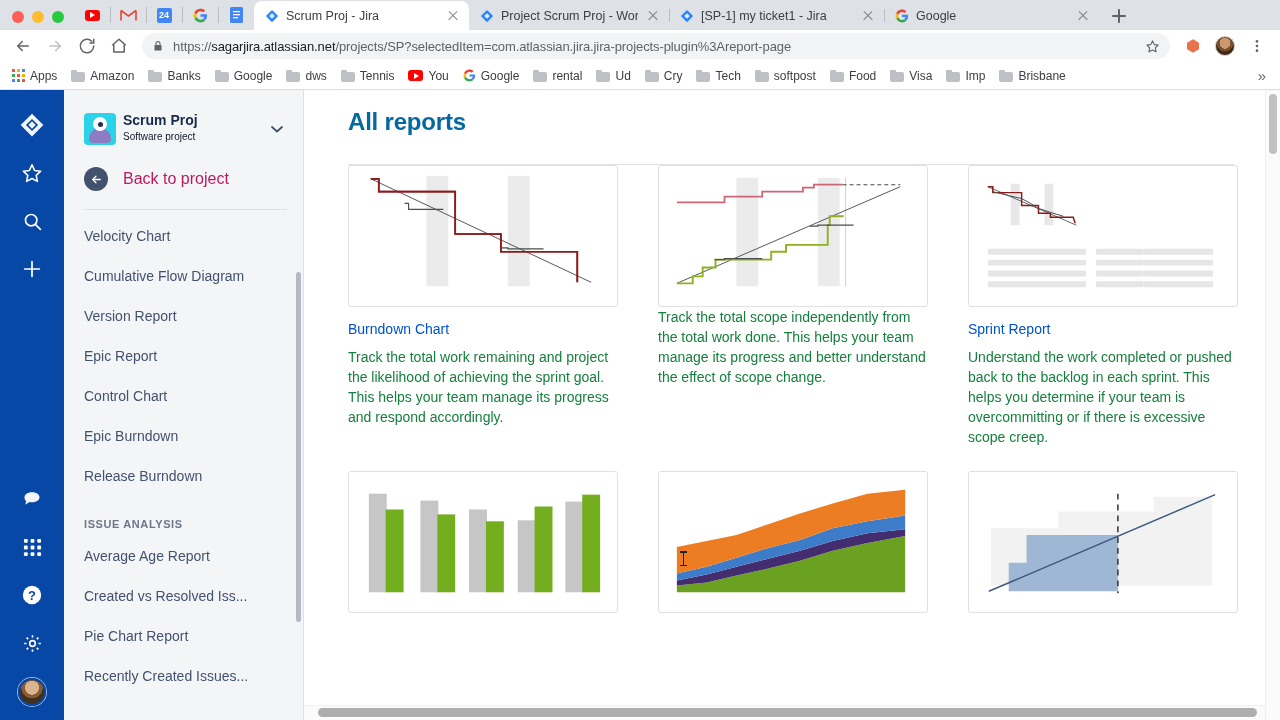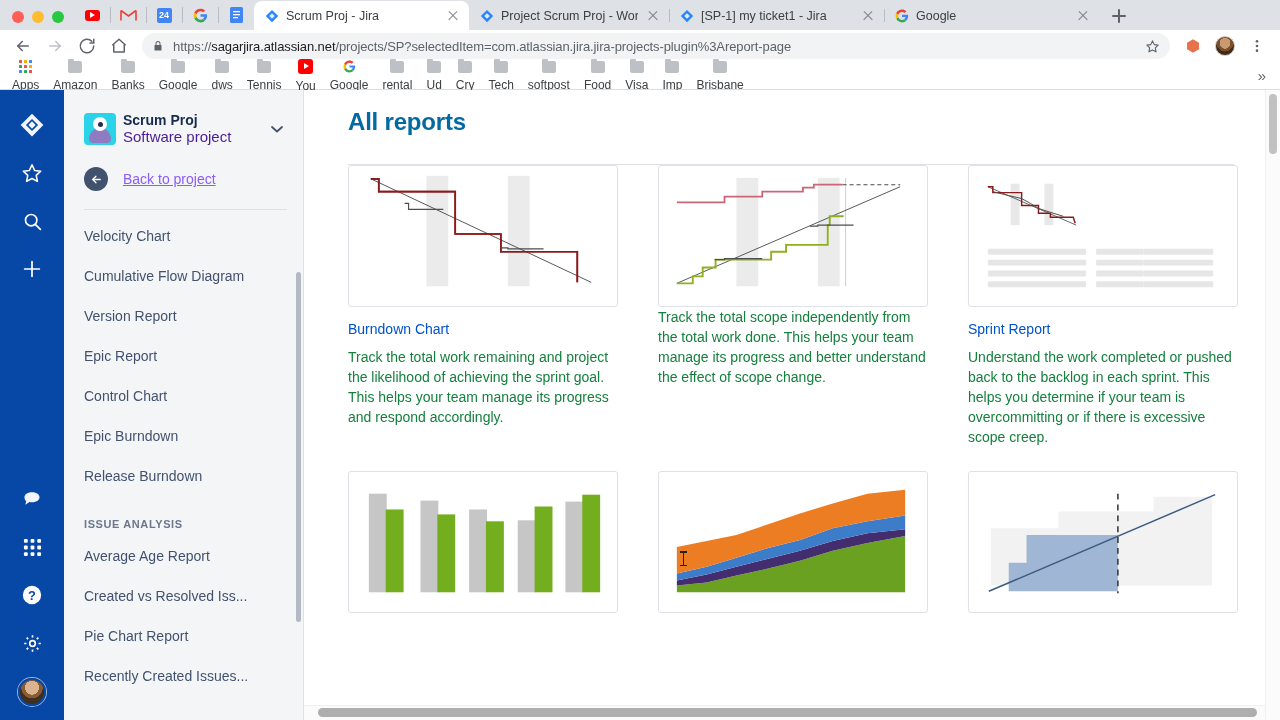--- a/index.html
+++ b/index.html
@@ -85,21 +85,21 @@
   .avatar-chrome {
     width: 20px; height: 20px; border-radius: 50%;
     background: radial-gradient(circle at 50% 35%, #c99a72 0 36%, #7a4f2b 37% 55%, #3d2a1c 56% 100%);
     border: 1px solid #d0c6ba;
   }
 
   .bookmarks {
     height: 28px; background: #ffffff; display: flex; align-items: center;
     padding: 0 6px; gap: 2px; border-bottom: 1px solid #dadce0; font-size: 12px; color: #3c4043;
   }
-  .bm { display: flex; align-items: center; gap: 5px; padding: 3px 6px; border-radius: 4px; white-space: nowrap; flex-direction: column; }
+  .bm { display: flex; align-items: center; gap: 5px; padding: 3px 6px; border-radius: 4px; white-space: nowrap; }
   .bm-folder {
     width: 14px; height: 12px; position: relative; flex: 0 0 14px;
   }
   .bm-folder::before {
     content: ""; position: absolute; inset: 2px 0 0 0; background: #bdc1c6;
     border-radius: 1px 2px 2px 2px;
   }
   .bm-folder::after {
     content: ""; position: absolute; left: 0; top: 0; width: 6px; height: 3px;
     background: #bdc1c6; border-radius: 1px 1px 0 0;
@@ -165,29 +165,29 @@
   .proj-avatar .head {
     position: absolute; left: 9px; top: 4px; width: 14px; height: 14px;
     border-radius: 50%; background: #fff;
   }
   .proj-avatar .eye {
     position: absolute; left: 14px; top: 9px; width: 5px; height: 5px;
     border-radius: 50%; background: #2b2b4a;
   }
   .proj-meta { flex: 1; min-width: 0; }
   .proj-name { font-size: 14px; font-weight: bold; color: #172b4d; line-height: 17px; }
-  .proj-type { font-size: 15px; color: #4c1d95; line-height: 16px; }
+  .proj-type { font-size: 10px; color: #0f172a; line-height: 16px; }
   .proj-chev { color: #42526e; font-size: 12px; padding-right: 4px; }
 
   .back-row { display: flex; align-items: center; gap: 15px; padding: 6px 16px 14px 20px; }
   .back-circle {
     width: 24px; height: 24px; border-radius: 50%; background: #42526e;
     display: flex; align-items: center; justify-content: center; flex: 0 0 24px;
   }
-  .back-label { font-size: 14px; color: #8b5cf6; text-decoration: underline; }
+  .back-label { font-size: 16px; color: #be185d; }
 
   .side-sep { height: 1px; background: #dfe1e6; margin: 4px 16px 6px 20px; }
 
   .nav-list { padding-bottom: 20px; }
   .nav-item {
     font-size: 14px; color: #42526e; padding: 9px 16px 9px 20px;
     line-height: 22px; white-space: nowrap; overflow: hidden; text-overflow: ellipsis;
   }
   .nav-section {
     font-size: 11px; font-weight: bold; letter-spacing: .6px; color: #6b778c;

